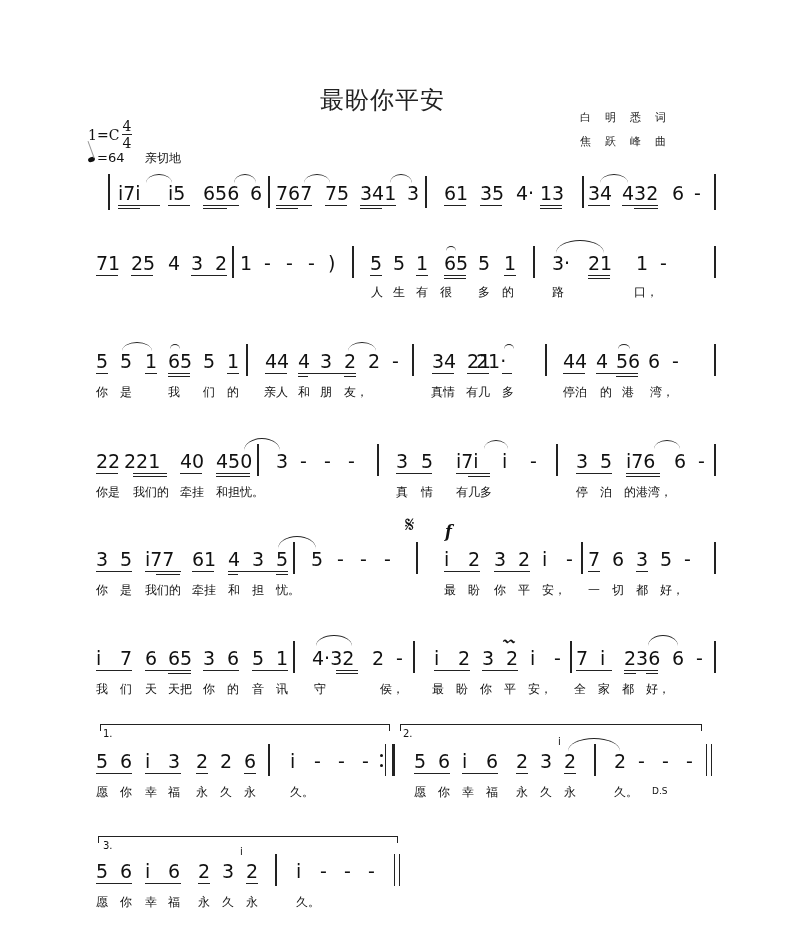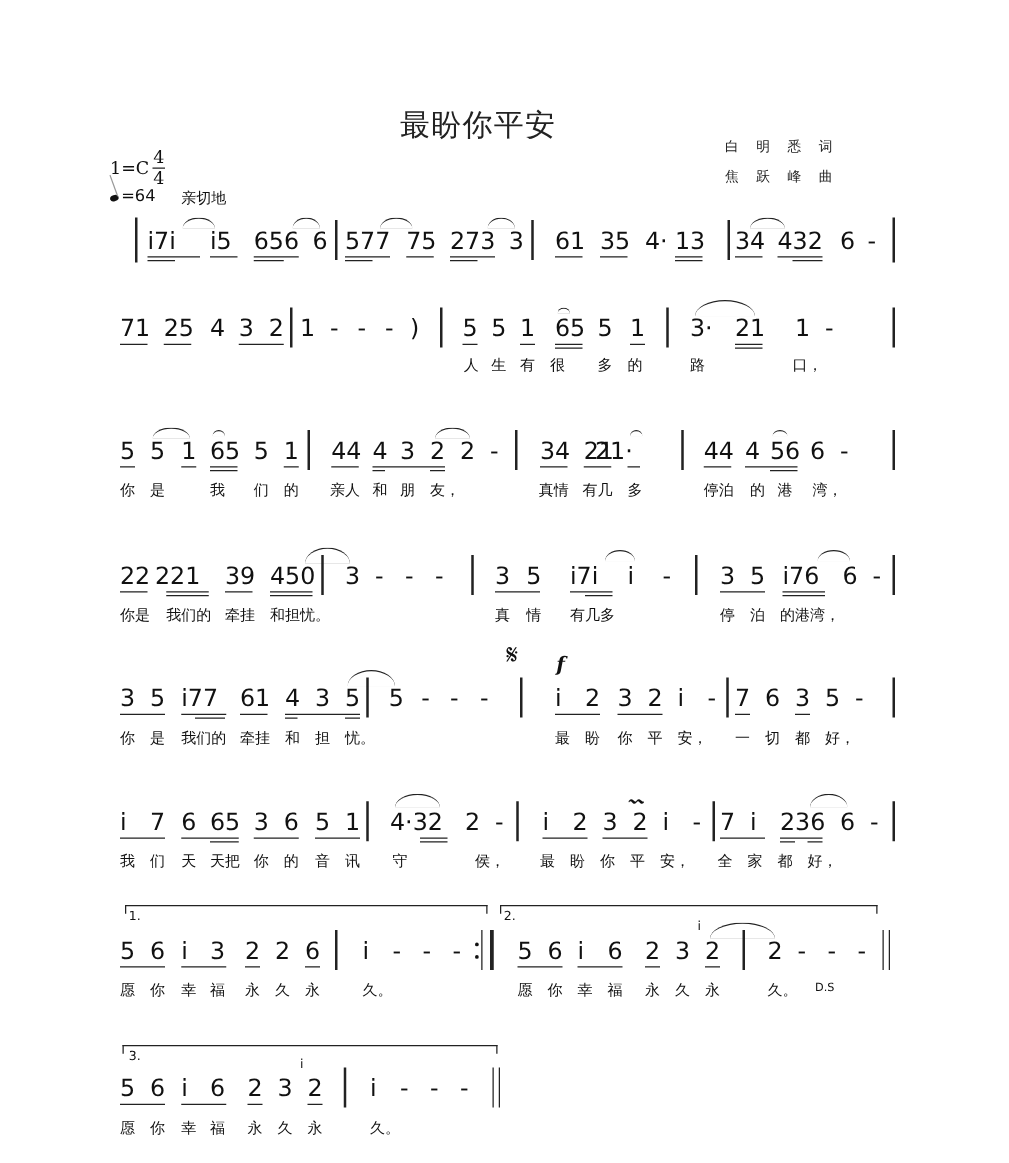--- a/index.html
+++ b/index.html
@@ -44,23 +44,23 @@
 <div class="abs tempo"><span class="note"></span><span>=64</span></div>
 <div class="abs expr">亲切地</div>
 
 <div class="row" style="top:182px">
   <div class="barline" style="left:108px;top:-8px;height:36px"></div>
   <span class="tok" style="left:118px">i7i</span>
   <span class="tok" style="left:168px">i5</span>
   <span class="tok" style="left:203px">656</span>
   <span class="tok" style="left:250px">6</span>
   <div class="barline" style="left:268px;top:-6px;height:32px"></div>
-  <span class="tok" style="left:276px">577</span>
+  <span class="tok" style="left:276px">767</span>
   <span class="tok" style="left:325px">75</span>
-  <span class="tok" style="left:360px">273</span>
+  <span class="tok" style="left:360px">341</span>
   <span class="tok" style="left:407px">3</span>
   <div class="barline" style="left:425px;top:-6px;height:32px"></div>
   <span class="tok" style="left:444px">61</span>
   <span class="tok" style="left:480px">35</span>
   <span class="tok" style="left:516px">4·</span>
   <span class="tok" style="left:540px">13</span>
   <div class="barline" style="left:582px;top:-6px;height:32px"></div>
   <span class="tok" style="left:588px">34</span>
   <span class="tok" style="left:622px">432</span>
   <span class="tok" style="left:672px">6</span>
@@ -196,21 +196,21 @@
   <span class="lyric" style="left:502px;top:34px">多</span>
   <span class="lyric" style="left:563px;top:34px">停泊</span>
   <span class="lyric" style="left:600px;top:34px">的</span>
   <span class="lyric" style="left:622px;top:34px">港</span>
   <span class="lyric" style="left:650px;top:34px">湾，</span>
 </div>
 
 <div class="row" style="top:450px">
   <span class="tok" style="left:96px">22</span>
   <span class="tok" style="left:124px">221</span>
-  <span class="tok" style="left:180px">39</span>
+  <span class="tok" style="left:180px">40</span>
   <span class="tok" style="left:216px">450</span>
   <div class="barline" style="left:257px;top:-6px;height:32px"></div>
   <span class="tok" style="left:276px">3</span>
   <span class="tok" style="left:300px">-</span>
   <span class="tok" style="left:324px">-</span>
   <span class="tok" style="left:348px">-</span>
   <div class="barline" style="left:377px;top:-6px;height:32px"></div>
   <span class="tok" style="left:396px">3</span>
   <span class="tok" style="left:421px">5</span>
   <span class="tok" style="left:456px">i7i</span>

